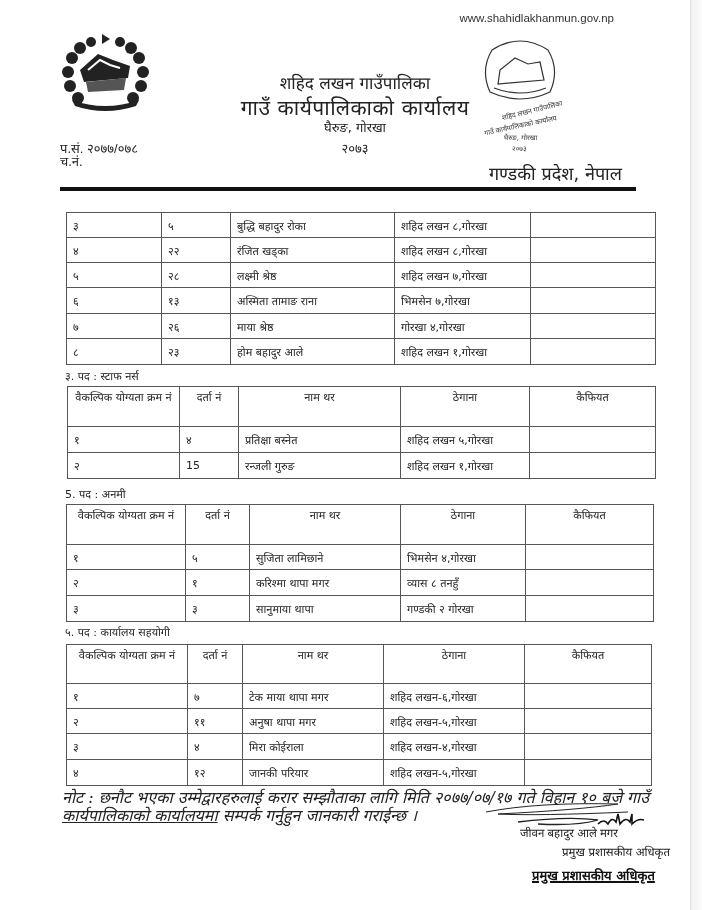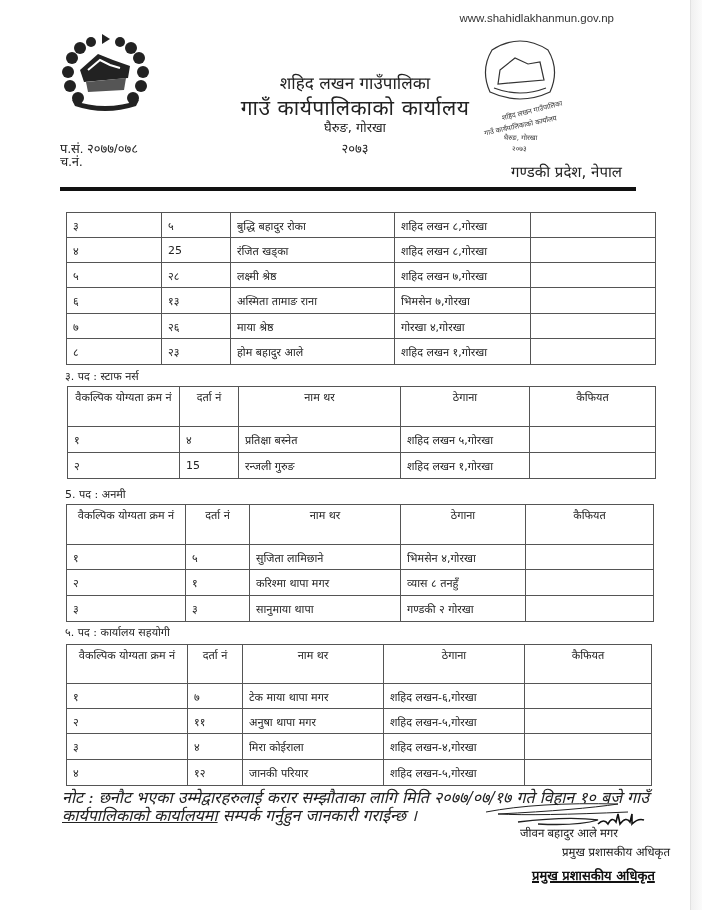--- a/index.html
+++ b/index.html
@@ -12,21 +12,21 @@
   .stamp { position: absolute; left: 470px; top: 30px; width: 100px; height: 125px; }
 
   .h-center { position: absolute; left: 240px; width: 230px; text-align: center; font-family: "DejaVu Sans", sans-serif; }
   .h1 { top: 71px; font-size: 17px; font-weight: normal; color: #222; }
   .h2 { top: 93px; font-size: 21px; color: #222; letter-spacing: .5px; }
   .h3 { top: 118px; font-size: 13px; color: #222; }
   .h4 { top: 139px; font-size: 13px; color: #222; }
 
   .ref { position: absolute; left: 60px; font-family: Liberation Sans, sans-serif; font-size: 13px; color: #222; }
   .ref1 { top: 139px; } .ref2 { top: 152px; text-align: center; }
-  .prov { position: absolute; right: 80px; top: 161px; font-family: "DejaVu Sans", sans-serif; font-size: 15px; color: #222; }
+  .prov { position: absolute; right: 80px; top: 161px; font-family: "DejaVu Sans", sans-serif; font-size: 18px; color: #222; }
   .rule { position: absolute; left: 60px; top: 187px; width: 576px; height: 4px; background: #111; }
 
   table { position: absolute; border-collapse: collapse; font-family: "DejaVu Sans", sans-serif; font-size: 11px; color: #222; table-layout: fixed; }
   td, th { border: 1px solid #555; padding: 0 6px; text-align: left; font-weight: normal; vertical-align: middle; white-space: nowrap; overflow: hidden; }
   th { text-align: center; vertical-align: top; padding-top: 3px; line-height: 15px; white-space: normal; }
   .section-title { position: absolute; left: 65px; font-family: "DejaVu Sans", sans-serif; font-size: 11px; color: #222; }
 
   .note { position: absolute; left: 62px; top: 789px; width: 600px; font-family: "DejaVu Serif", serif; font-style: italic; font-size: 16px; line-height: 18px; color: #222; }
   .note .ul { text-decoration: underline; }
   .sig-name { position: absolute; right: 84px; top: 825px; font-family: Liberation Sans, sans-serif; font-size: 11.5px; color: #222; }
@@ -100,21 +100,21 @@
   <tbody>
     <tr style="height:25px">
       <td>३</td>
       <td>५</td>
       <td>बुद्धि बहादुर रोका</td>
       <td>शहिद लखन ८,गोरखा</td>
       <td></td>
     </tr>
     <tr style="height:25px">
       <td>४</td>
-      <td>25</td>
+      <td>२२</td>
       <td>रंजित खड्का</td>
       <td>शहिद लखन ८,गोरखा</td>
       <td></td>
     </tr>
     <tr style="height:25px">
       <td>५</td>
       <td>२८</td>
       <td>लक्ष्मी श्रेष्ठ</td>
       <td>शहिद लखन ७,गोरखा</td>
       <td></td>

